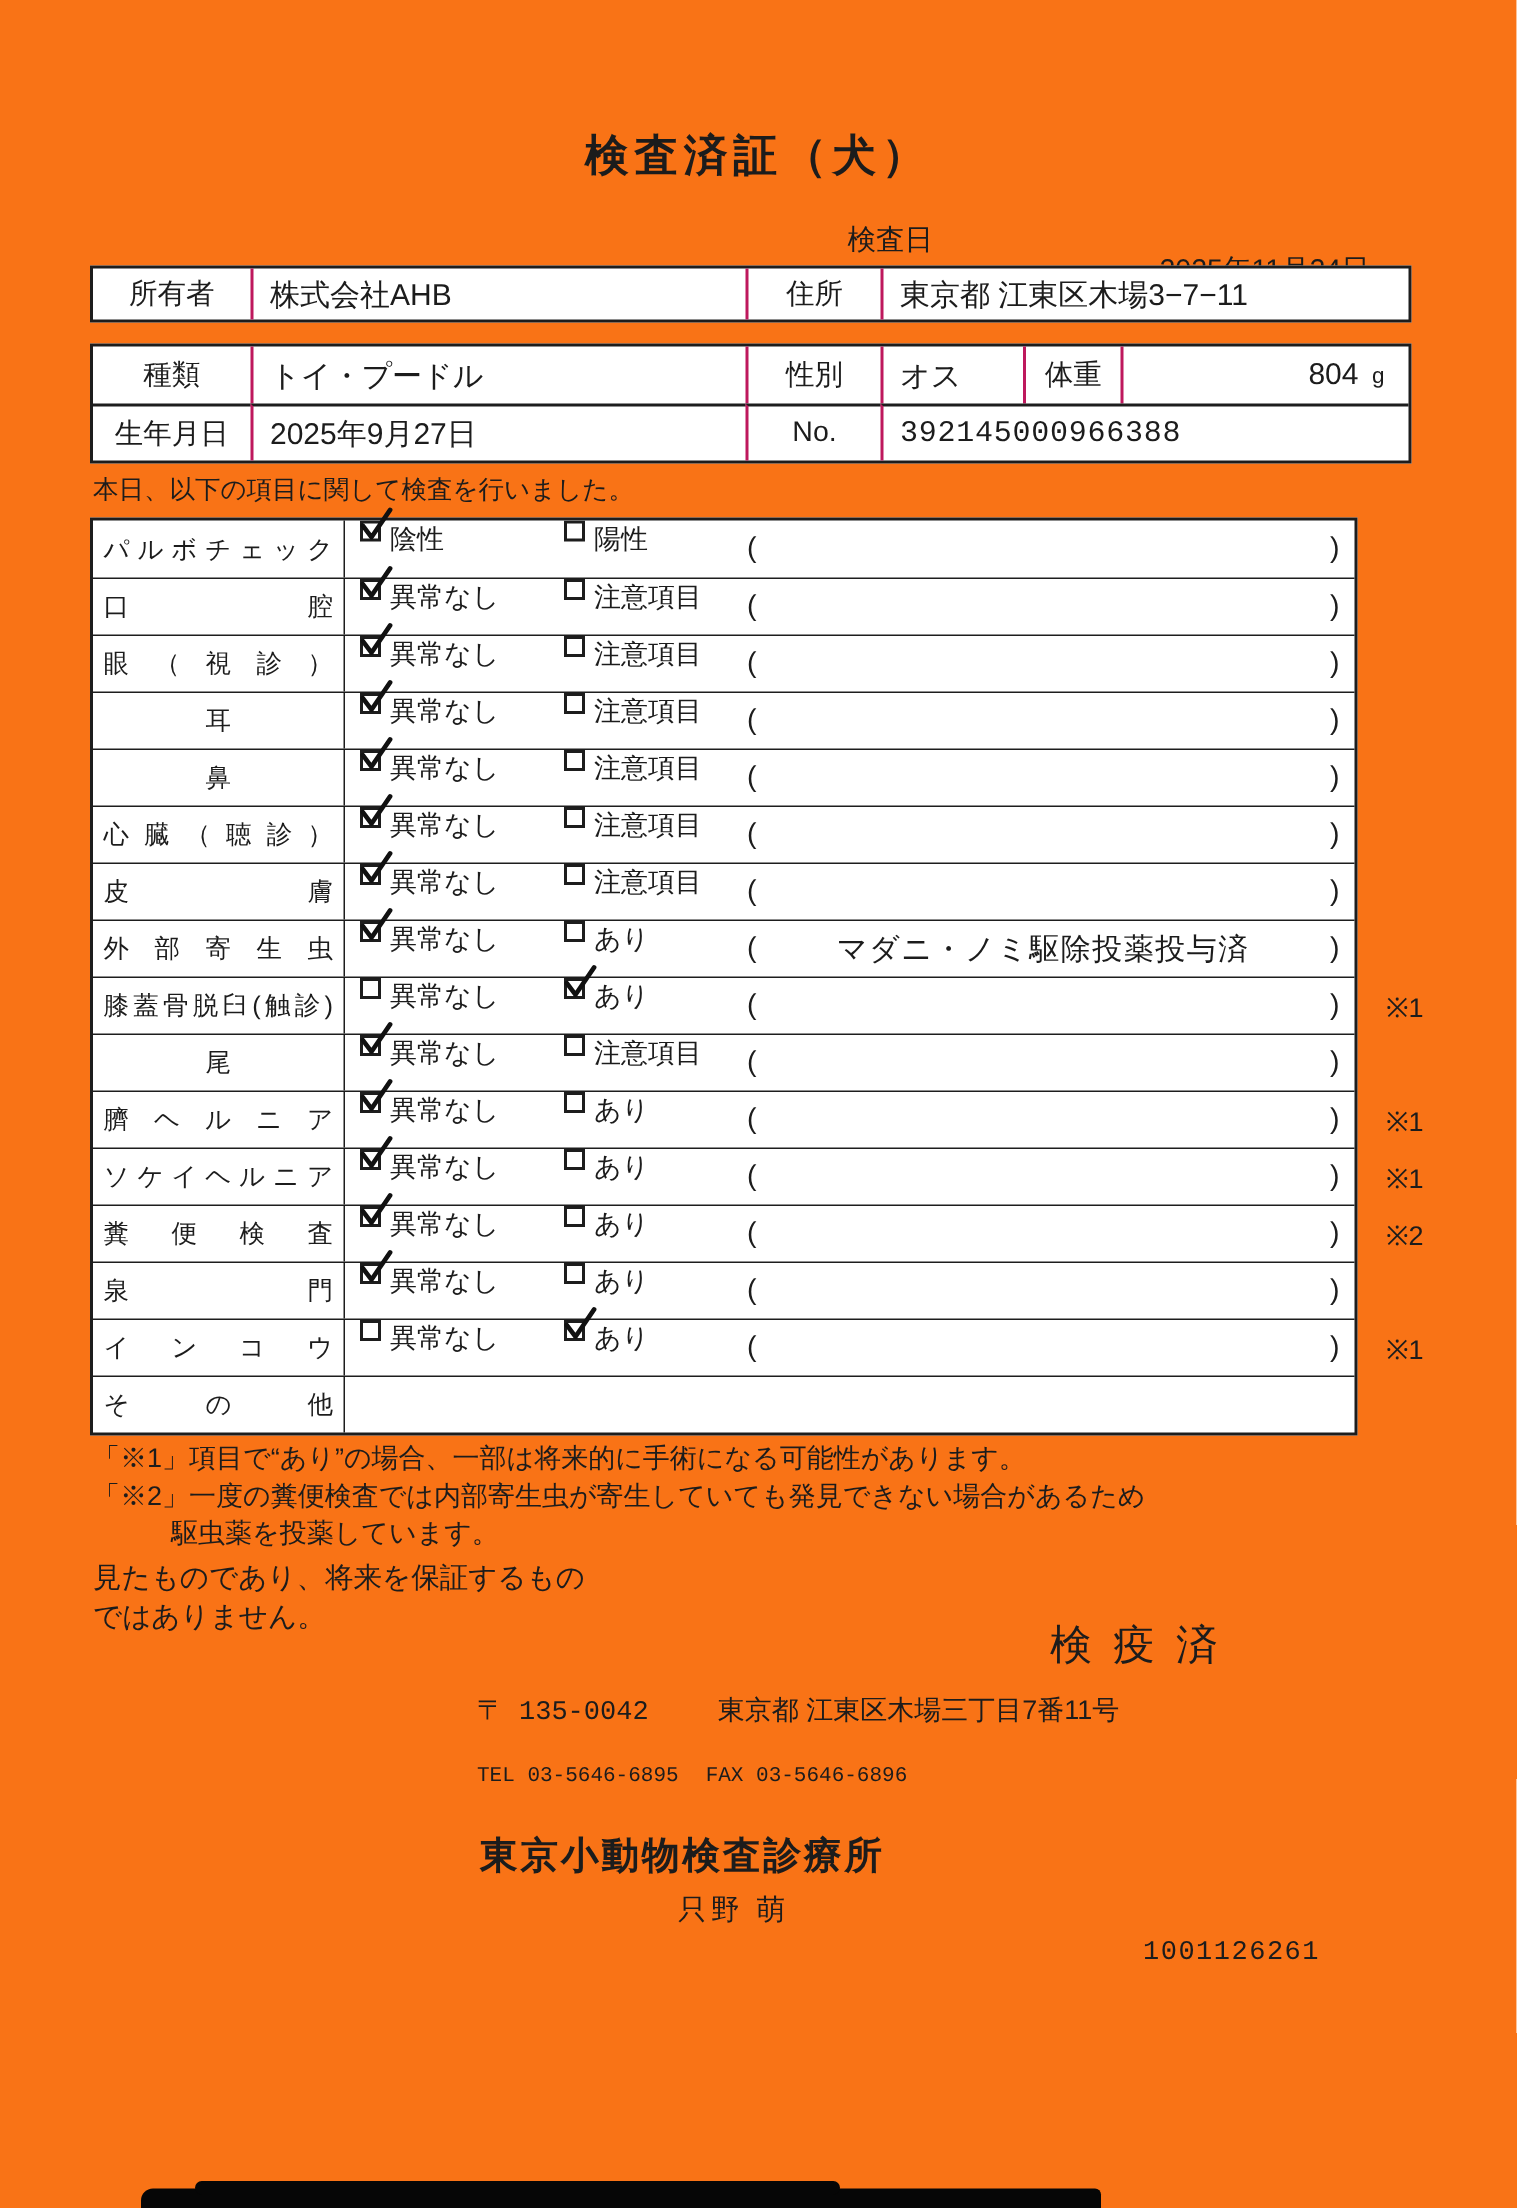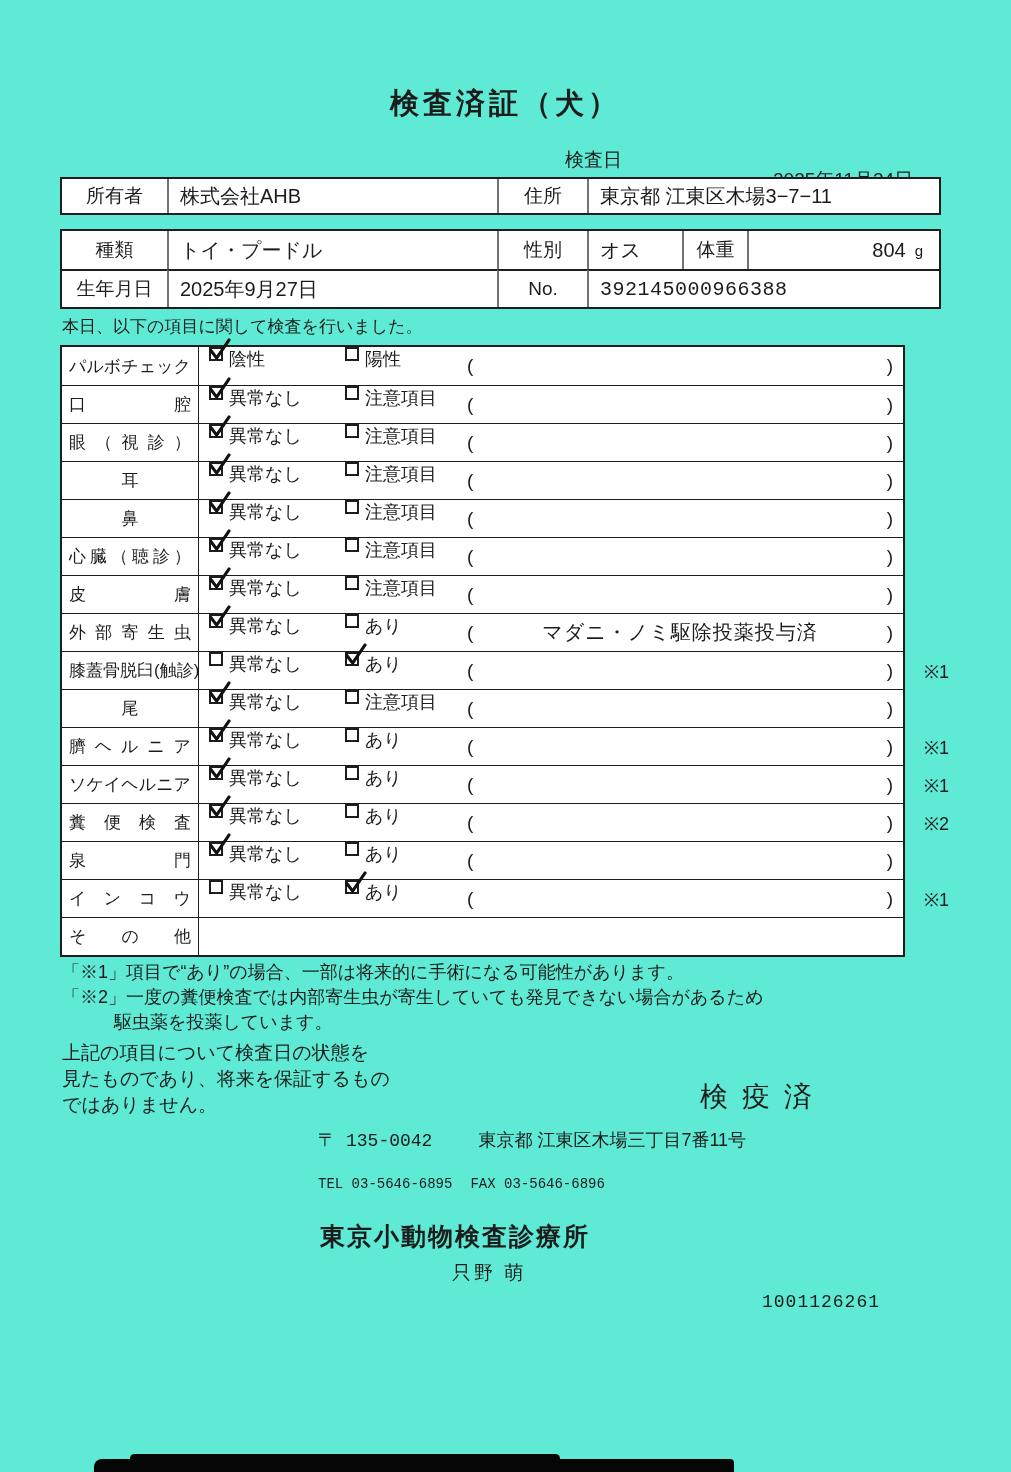--- a/index.html
+++ b/index.html
@@ -1,46 +1,46 @@
 <!DOCTYPE html>
 <html><head>
 <meta charset="utf-8">
 <style>
   * { margin:0; padding:0; box-sizing:border-box; }
   html, body { background:#ffffff; }
   .page {
     position:relative; width:1011px; height:1472px; margin:0 auto;
-    background:#5eead4; color:#1c1c1c;
+    background:#f97316; color:#1c1c1c;
     font-family:"Liberation Sans", sans-serif; overflow:hidden;
   }
   .doc-title { position:absolute; top:84px; left:0; width:100%; text-align:center; font-size:29px; letter-spacing:4px; font-weight:600; }
   .insp-date-label { position:absolute; top:147px; left:565px; font-size:19px; }
   .insp-date-value { position:absolute; top:147px; left:773px; font-size:19px;margin-top:20px; }
 
   .tbl { position:absolute; left:60px; width:881px; display:grid; border:2px solid #1d1d1d; background:#fff; }
   .tbl-owner { top:177px; grid-template-columns:105px 330px 90px 350px; grid-auto-rows:34px; }
   .tbl-pet { top:229px; grid-template-columns:105px 330px 90px 95px 65px 192px; grid-auto-rows:38px; }
-  .cell { display:flex; align-items:center; border-left:2px solid #737373; border-top:2px solid #1d1d1d; overflow:hidden; }
+  .cell { display:flex; align-items:center; border-left:2px solid #be185d; border-top:2px solid #1d1d1d; overflow:hidden; }
   .cell.c-first { border-left:none; }
   .cell.r-first { border-top:none; }
   .cell.label { justify-content:center; font-size:19px; }
   .cell.value { padding-left:11px; font-size:20px; }
   .cell.weight { justify-content:flex-end; padding-right:16px; gap:9px; }
   .weight-num { font-size:20px; }
   .weight-unit { font-size:15px; }
   .mono { font-family:"Liberation Mono", monospace; }
   .no-value { font-size:22px; letter-spacing:0.5px; }
   .span3 { grid-column:span 3; }
 
   .intro { position:absolute; top:315px; left:62px; font-size:17px; }
 
   .check-table { position:absolute; top:345px; left:60px; width:845px; border:2px solid #1d1d1d; background:#fff; }
   .check-row { position:relative; display:flex; height:38px; border-top:1px solid #1d1d1d; }
   .check-row:first-child { border-top:none; }
-  .check-item { width:137px; flex:none; border-right:1px solid #1d1d1d; display:flex; align-items:center; padding:0 7px; }
+  .check-item { width:168px; flex:none; border-right:1px solid #1d1d1d; display:flex; align-items:center; padding:0 7px; }
   .check-item-label { width:100%; font-size:17px; text-align:justify; text-align-last:justify; white-space:nowrap; }
   .check-item-label.center { text-align-last:center; }
   .check-options { width:262px; flex:none; display:flex; align-items:stretch; }
   .check-option { display:flex; align-items:flex-start; gap:6px; padding-left:10px; font-size:18px; white-space:nowrap; }
   .check-option:nth-child(1) { width:136px; }
   .check-option:nth-child(2) { width:126px; }
   .checkbox { position:relative; width:14px; height:14px; border:2px solid #1d1d1d; flex:none; background:#fff; }
   .checkbox svg { display:none; position:absolute; left:-3px; top:-11px; width:23px; height:23px; }
   .checkbox.checked svg { display:block; }
   .check-paren { flex:1; display:flex; align-items:center; font-size:19px; padding:0 10px 0 6px; }
@@ -518,21 +518,20 @@
   </div>
     </div>
 
   <div class="footnotes">
     <div class="footnote">「※1」項目で“あり”の場合、一部は将来的に手術になる可能性があります。</div>
     <div class="footnote">「※2」一度の糞便検査では内部寄生虫が寄生していても発見できない場合があるため</div>
     <div class="footnote indent">駆虫薬を投薬しています。</div>
   </div>
 
   <div class="disclaimer">
-    <div>上記の項目について検査日の状態を</div>
     <div>見たものであり、将来を保証するもの</div>
     <div>ではありません。</div>
   </div>
 
   <div class="stamp">検疫済</div>
 
   <div class="postal">
     <span>〒</span>
     <span class="postal-code">135-0042</span>
     <span class="postal-address">東京都 江東区木場三丁目7番11号</span>

